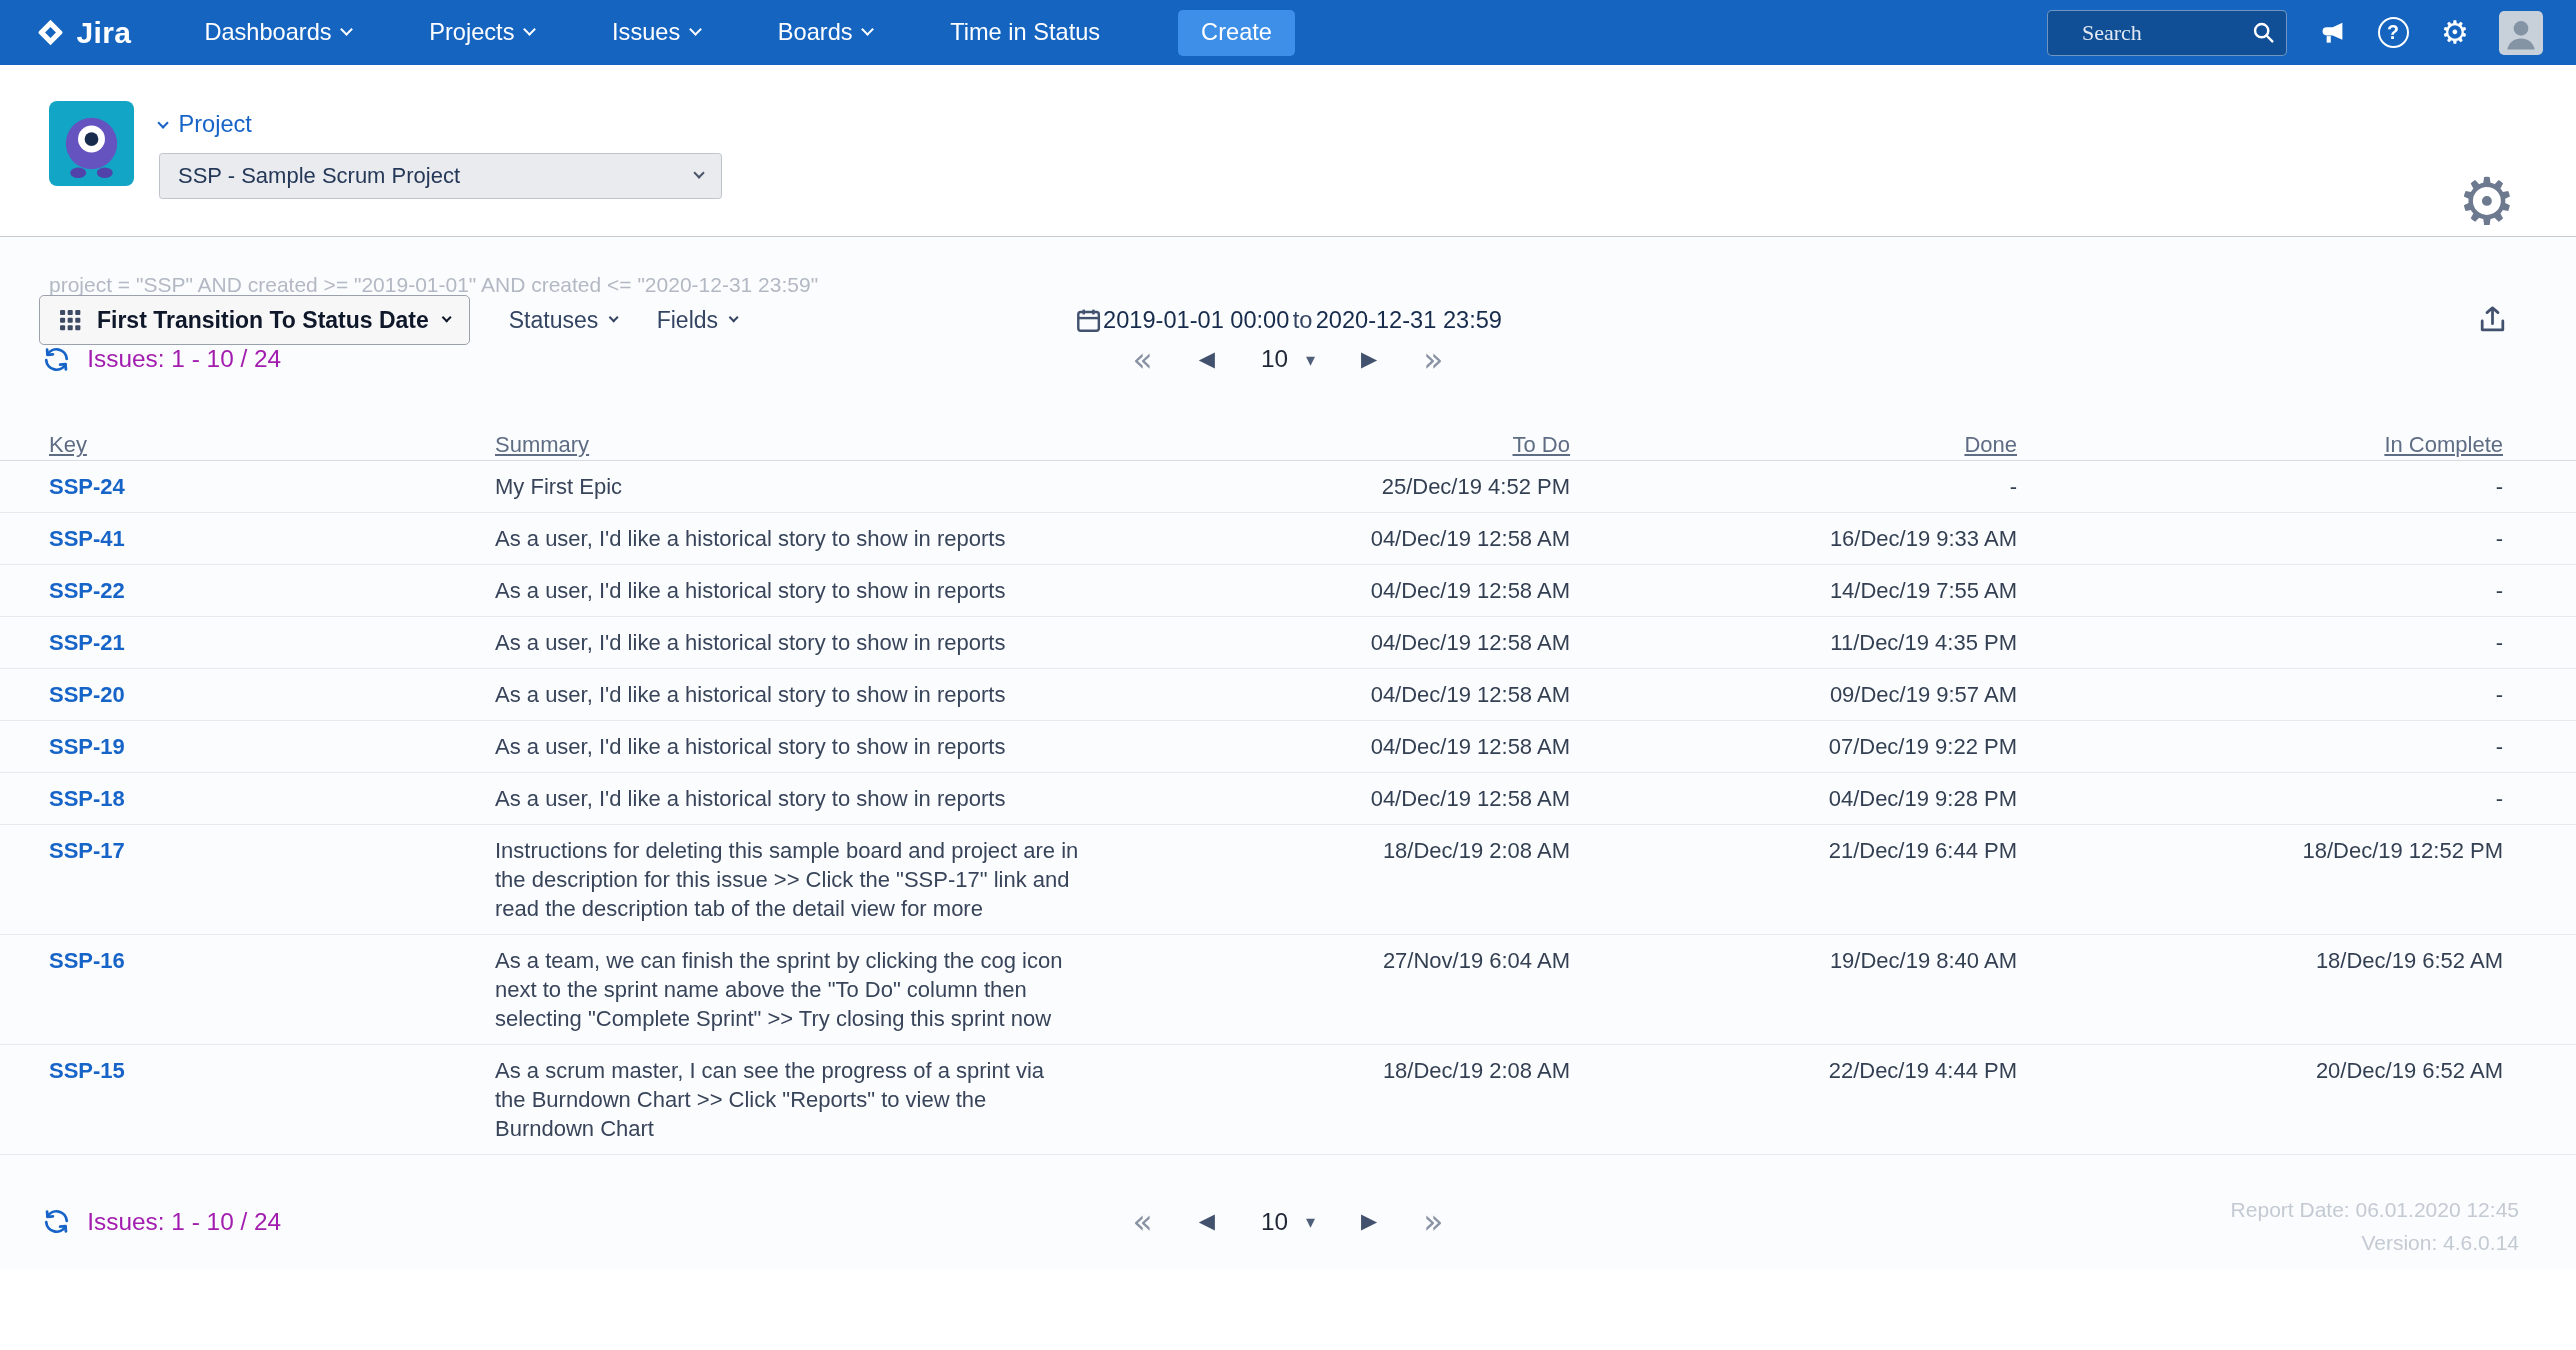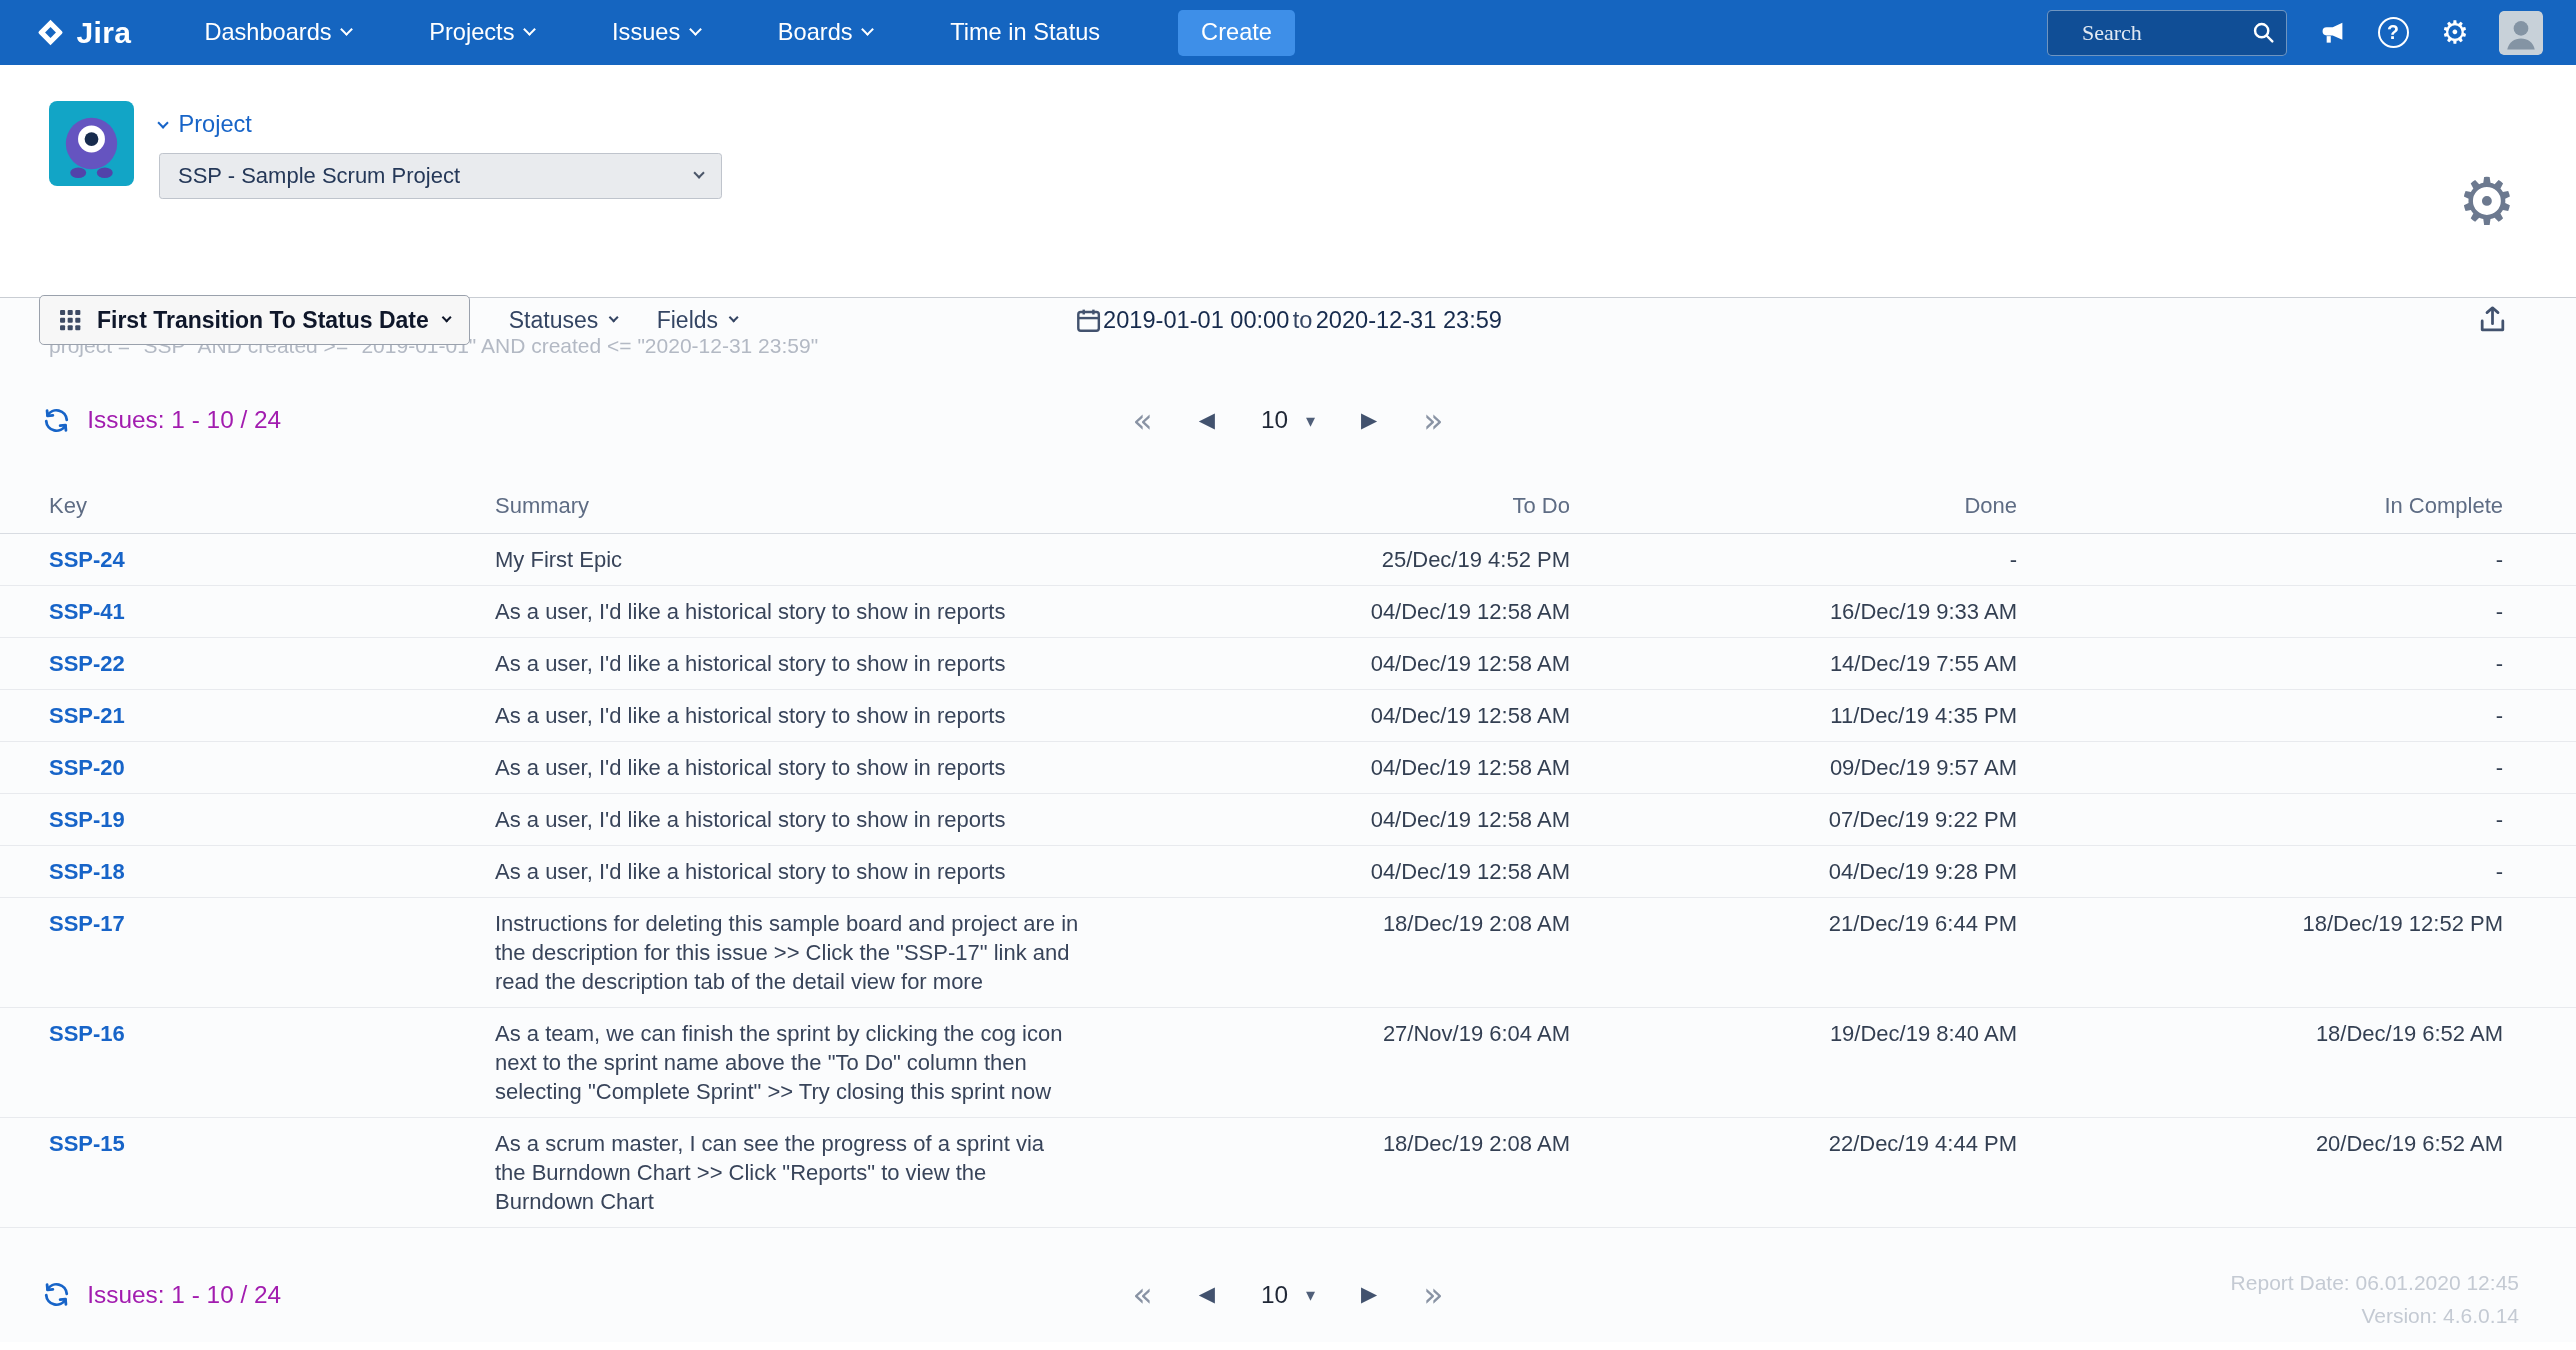--- a/index.html
+++ b/index.html
@@ -19,21 +19,21 @@
   .search-box { position:relative; }
   .search-input { width:240px; height:46px; background:rgba(0,0,0,0.22); border:0.8px solid rgba(255,255,255,0.40); border-radius:4.9px; color:#fff; font-size:22px; padding:0 50px 0 34px; outline:none; font-family:Liberation Serif, serif; }
   .search-input::placeholder { color:rgba(255,255,255,0.88); }
   .search-icon { position:absolute; right:11.4px; top:10.6px; }
   .nav-icon { display:flex; align-items:center; justify-content:center; width:36px; height:36px; cursor:pointer; }
   .help-circle { width:31px; height:31px; border:2.4px solid #fff; border-radius:50%; display:flex; align-items:center; justify-content:center; font-size:19.5px; font-weight:700; color:#fff; }
   .gear-glyph { font-family:"DejaVu Sans", sans-serif; font-size:31px; color:#fff; line-height:1; }
   .avatar { width:44px; height:44px; border-radius:4.9px; overflow:hidden; cursor:pointer; }
 
   
-  .project-header { position:relative; height:233px; background:#fff; border-bottom:0.8px solid #C9CDD3; }
+  .project-header { position:relative; height:172px; background:#fff; border-bottom:0.8px solid #C9CDD3; }
   .project-avatar { position:absolute; left:49px; top:36px; width:85px; height:85px; border-radius:8.1px; overflow:hidden; }
   .project-block { position:absolute; left:159px; top:46px; }
   .project-label-row { display:flex; align-items:center; gap:11.4px; color:#1764C8; font-size:23.6px; cursor:pointer; }
   .project-label-row .chev { border-width:2.4px; width:8.1px; height:8.1px; margin-top:-3.3px; }
   .project-select { margin-top:14.6px; width:563px; height:46px; background:#E9EBEE; border:0.8px solid #BFC4CC; border-radius:3.3px; display:flex; align-items:center; justify-content:space-between; padding:0 18px; font-size:22px; color:#253858; cursor:pointer; }
   .project-select .chev { color:#4A5568; width:8.1px; height:8.1px; margin-top:-4.9px; }
   .header-gear { position:absolute; right:60px; top:104px; font-family:"DejaVu Sans", sans-serif; font-size:65px; color:#6C798F; line-height:1; cursor:pointer; }
 
   .filter-row { position:absolute; left:39px; top:229px; height:52px; display:flex; align-items:center; gap:39px; }
   .report-type-btn { display:flex; align-items:center; gap:14.6px; height:50px; padding:0 18px; background:#F7F7F7; border:0.8px solid #9AA1AC; border-radius:4.9px; font-size:23px; font-weight:700; color:#0f172a; cursor:pointer; font-family:inherit; }
@@ -53,21 +53,21 @@
   .pagination { position:absolute; left:50%; transform:translateX(-50%); top:0; height:52px; display:flex; align-items:center; gap:46px; }
   .pg { font-family:"DejaVu Sans", sans-serif; cursor:pointer; line-height:1; }
   .pg.ends { font-size:33px; color:#8993A4; }
   .pg.arrows { font-size:21px; color:#42526E; }
   .pg-size { display:flex; align-items:center; gap:18px; font-size:24.4px; color:#1f2736; cursor:pointer; }
   .pg-caret { font-family:"DejaVu Sans", sans-serif; font-size:18px; color:#505F79; }
 
   
   .issue-table { margin-top:47px; }
   .thead, .trow { display:grid; grid-template-columns:446px 1fr 439px 447px 486px; padding-left:49px; padding-right:73px; }
-  .thead { font-size:22px; color:#5E6C84; padding-bottom:14px; border-bottom:1.6px solid #D8DCE2; }
+  .thead { font-size:22px; color:#5E6C84; padding-bottom:2px; border-bottom:1.6px solid #D8DCE2;text-decoration:underline; }
   .th.right, .cell.date { text-align:right; }
   .trow { padding-top:11.4px; padding-bottom:10.6px; border-bottom:0.8px solid #E8EAEE; font-size:22px; line-height:29px; color:#333F52; align-items:start; }
   .cell.key a { color:#1764C8; font-weight:700; text-decoration:none; cursor:pointer; }
   .cell.summary { max-width:618px; padding-right:33px; color:#38445A; }
 
   
   .bottom-toolbar { position:relative; margin-top:41px; height:73px; }
   .report-info { position:absolute; right:57px; top:-3.3px; text-align:right; color:#C4CAD3; font-size:21px; line-height:33px; }
 </style>
 </head>

